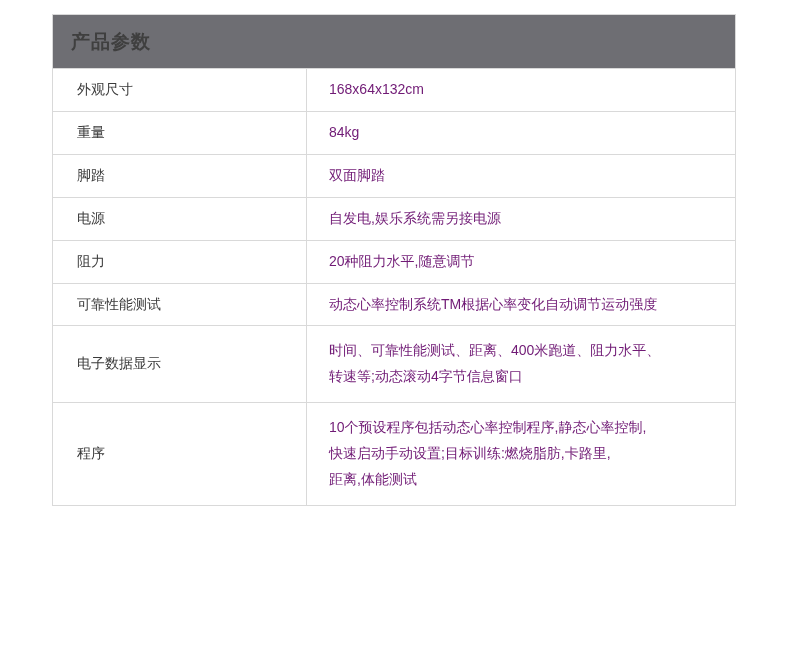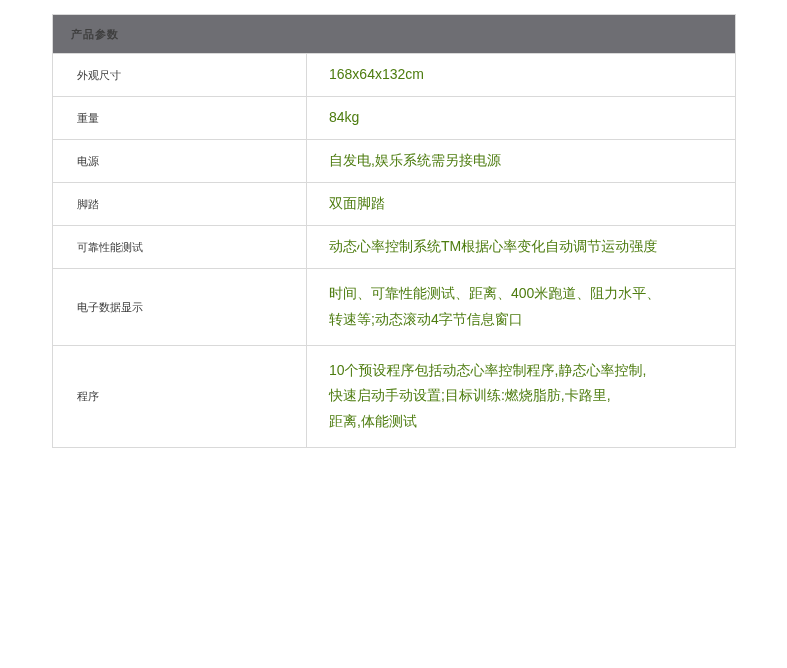--- a/index.html
+++ b/index.html
@@ -31,36 +31,36 @@
     background: #6e6e73;
     color: #ffffff;
     font-size: 19px;
     font-weight: bold;
     padding: 9px 0 9px 18px;
     letter-spacing: 1px;
     border: none;
   }
   .spec-table td {
     border: 1px solid #d9d9d9;
-    font-size: 11px;
+    font-size: 19px;
     line-height: 1.85;
     vertical-align: middle;
     color: #3f3f3f;
   }
   td.label-cell {
     width: 254px;
     padding: 8px 0 8px 24px;
-    font-size: 11px;
+    font-size: 14px;
     color: #3a3a3a;
     margin-top: 47px;
   }
   td.value-cell {
     padding: 8px 14px 8px 22px;
     font-size: 14px;
-    color: #4d7c0f;
+    color: #701a75;
     margin-left: 32px;
   }
   td.value-cell .line {
     display: block;
     white-space: normal;
   }
   .tall td {
     padding-top: 12px;
     padding-bottom: 12px;
   }
@@ -89,35 +89,41 @@
       <tr>
         <td class="label-cell">重量</td>
         <td class="value-cell">
           <span class="line">84kg</span>
         </td>
       </tr>
 
 
 
       <tr>
+        <td class="label-cell">脚踏</td>
+        <td class="value-cell">
+          <span class="line">双面脚踏</span>
+        </td>
+      </tr>
+
+      <tr>
         <td class="label-cell">电源</td>
         <td class="value-cell">
           <span class="line">自发电,娱乐系统需另接电源</span>
         </td>
       </tr>
 
+
+
       <tr>
-        <td class="label-cell">脚踏</td>
+        <td class="label-cell">阻力</td>
         <td class="value-cell">
-          <span class="line">双面脚踏</span>
+          <span class="line">20种阻力水平,随意调节</span>
         </td>
       </tr>
-
-
-
 
       <tr>
         <td class="label-cell">可靠性能测试</td>
         <td class="value-cell">
           <span class="line">动态心率控制系统TM根据心率变化自动调节运动强度</span>
         </td>
       </tr>
 
       <tr class="tall">
         <td class="label-cell">电子数据显示</td>

